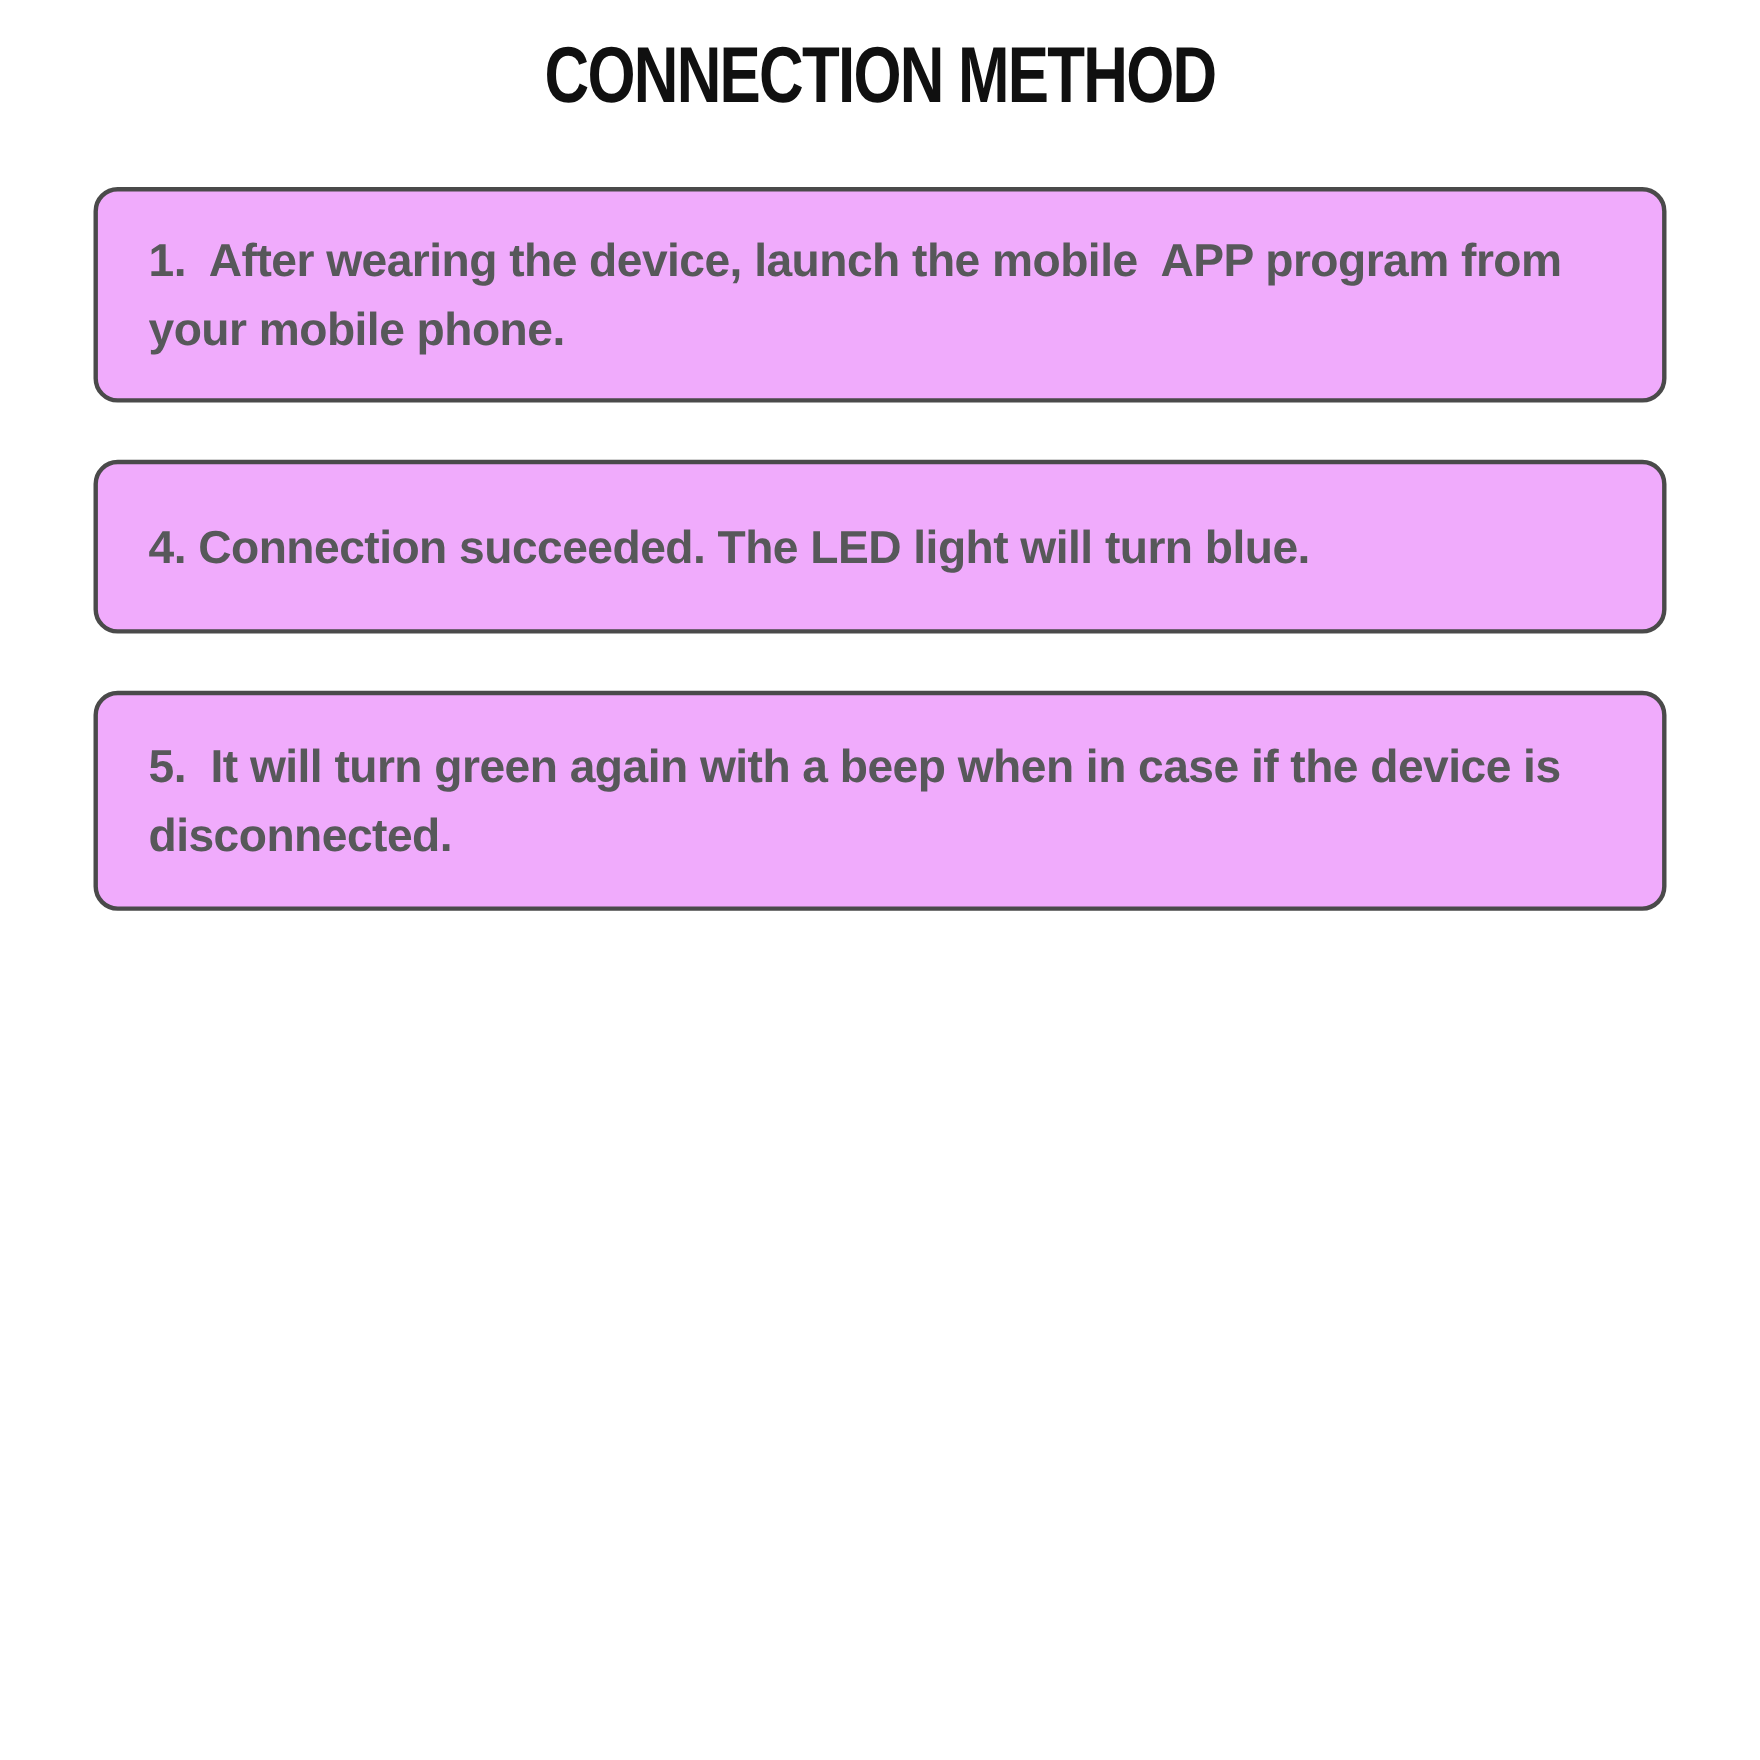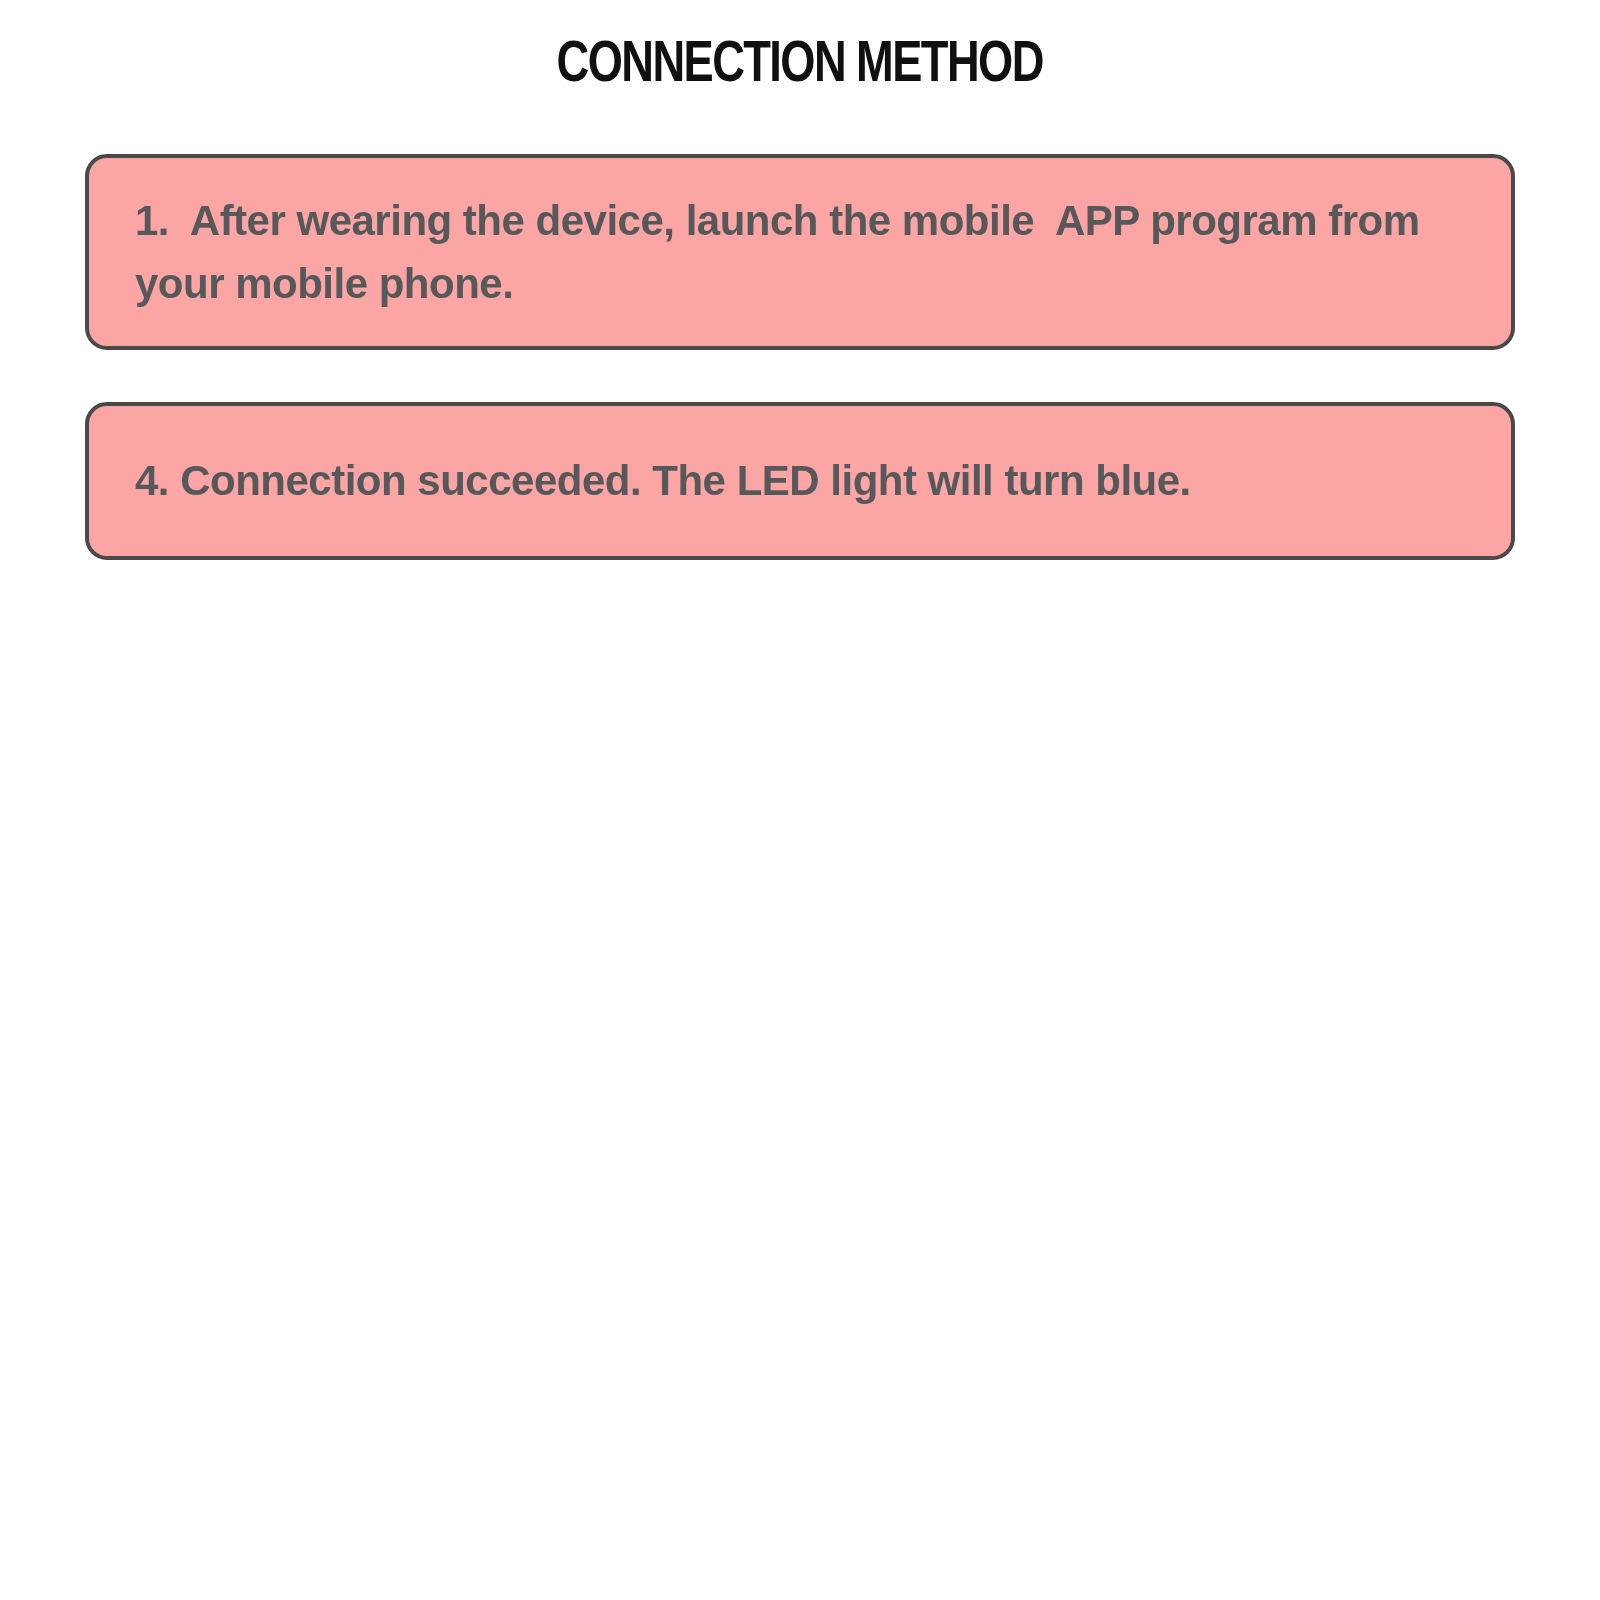--- a/index.html
+++ b/index.html
@@ -9,21 +9,21 @@
   }
   body {
     width: 1600px;
     height: 1600px;
     font-family: "Liberation Sans", sans-serif;
     overflow: hidden;
   }
   .title {
     margin: 26px 0 0 0;
     text-align: center;
-    font-size: 58px;
+    font-size: 72px;
     font-weight: 700;
     color: #101010;
     line-height: 1.2;
   }
   .title-inner {
     display: inline-block;
     transform: scaleX(0.78);
     transform-origin: center;
     letter-spacing: -2px;
     white-space: nowrap;
@@ -31,21 +31,21 @@
   .steps {
     margin: 58px 85px 0 85px;
   }
   .step-box {
     box-sizing: border-box;
     border: 4px solid #4a4a4a;
     border-radius: 22px;
     display: flex;
     align-items: center;
     padding: 28px 46px;
-    background: #fca5a5;
+    background: #f0abfc;
   }
   .step-box + .step-box {
     margin-top: 52px;
   }
   .step-box.h1 { min-height: 196px; }
   .step-box.h2 { min-height: 272px; }
   .step-box.h3 { min-height: 240px; }
   .step-box.h4 { min-height: 158px; }
   .step-box.h5 { min-height: 200px; }
   .step-text {
@@ -70,14 +70,17 @@
   <div class="step-box h1">
     <p class="step-text">1.  After wearing the device, launch the mobile  APP program from your mobile phone.</p>
   </div>
 
 
 
   <div class="step-box h4">
     <p class="step-text">4. Connection succeeded. The LED light will turn blue.</p>
   </div>
 
+  <div class="step-box h5">
+    <p class="step-text">5.  It will turn green again with a beep when in case if the device is disconnected.</p>
+  </div>
 
 </div>
 
 </body></html>

